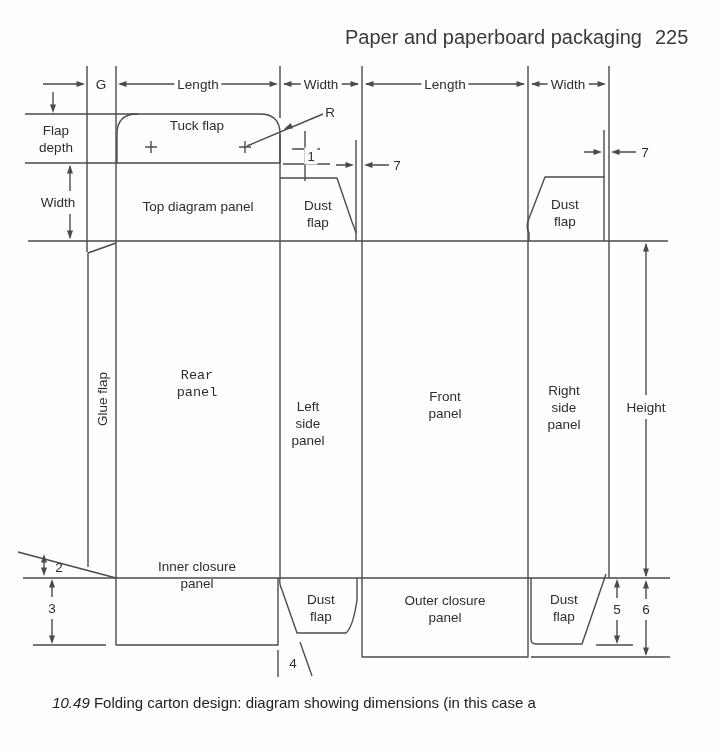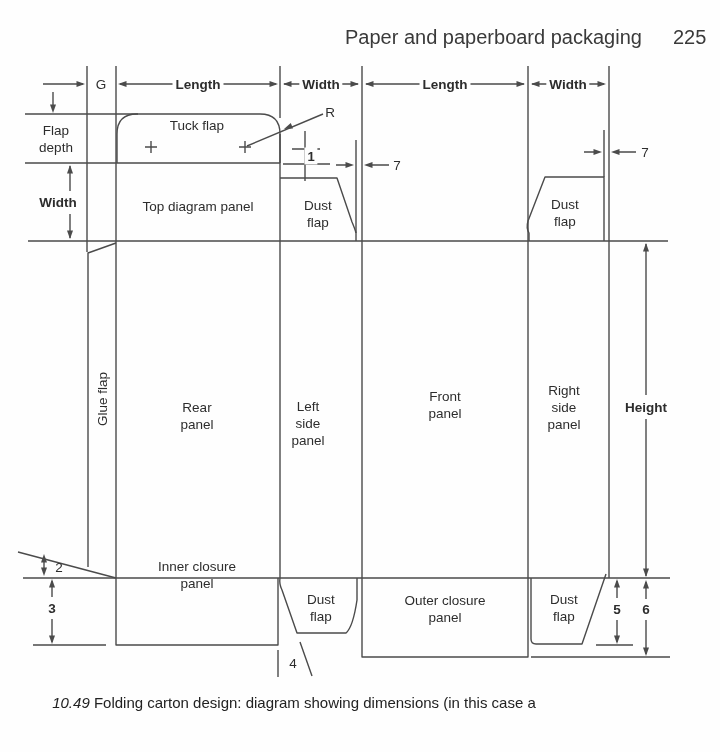--- a/index.html
+++ b/index.html
@@ -2,33 +2,33 @@
 <html><head>
 <meta charset="utf-8">
 <style>
   html,body{margin:0;padding:0;}
   body{background:#ffffff;font-family:"Liberation Sans",sans-serif;}
   #page{position:relative;width:720px;height:752px;background:#fefefe;overflow:hidden;color:#2d2d2d;}
   #diagram-svg{position:absolute;left:0;top:0;}
   .lbl{position:absolute;transform:translate(-50%,-50%);text-align:center;white-space:nowrap;
        font-size:13.5px;line-height:17px;color:#2d2d2d;}
   .lbl span{display:block;}
-  .bg{background:#fefefe;padding:0 3px;font-weight:bold;}
+  .bg{background:#fefefe;padding:0 3px;}
   .hdr{position:absolute;top:26px;font-size:20px;color:#3a3a3a;}
   .rot{transform:translate(-50%,-50%) rotate(-90deg);}
   .cap{position:absolute;width:588px;text-align:center;font-size:15px;color:#222;}
   .capfig{font-style:italic;}
 </style>
 </head>
 <body>
 
 <div id="page">
 
   <div class="hdr" style="left:345px;">Paper and paperboard packaging</div>
-  <div class="hdr" style="left:673px;">225</div>
+  <div class="hdr" style="left:655px;">225</div>
 
   <svg id="diagram-svg" width="720" height="752" viewBox="0 0 720 752">
     <g fill="none" stroke="#4b4b4b" stroke-width="1.4" stroke-linejoin="round" stroke-linecap="butt">
 
       <path d="M87,66 V252 M116,66 V578 M280,66 V118 M280,134 V578
                M362,66 V578 M528,66 V578 M609,66 V578"></path>
 
       <path d="M43,84 H83 M120,84 H276 M284,84 H358 M366,84 H524 M532,84 H604"></path>
 
       <path d="M25,114 H138 M25,163 H280 M28,241 H668 M23,578 H670
@@ -128,21 +128,21 @@
   <div class="lbl" style="left:318px;top:214px;">
     <span>Dust</span>
     <span>flap</span>
   </div>
   <div class="lbl" style="left:565px;top:213px;">
     <span>Dust</span>
     <span>flap</span>
   </div>
 
   <div class="lbl rot" style="left:102px;top:399px;">Glue flap</div>
-  <div class="lbl" style="left:197px;top:416px;">
+  <div class="lbl" style="left:197px;top:384px;font-family:Liberation Mono, monospace;">
     <span>Rear</span>
     <span>panel</span>
   </div>
   <div class="lbl" style="left:308px;top:407px;margin-top:16px;">
     <span>Left</span>
     <span>side</span>
     <span>panel</span>
   </div>
   <div class="lbl" style="left:445px;top:405px;">
     <span>Front</span>

